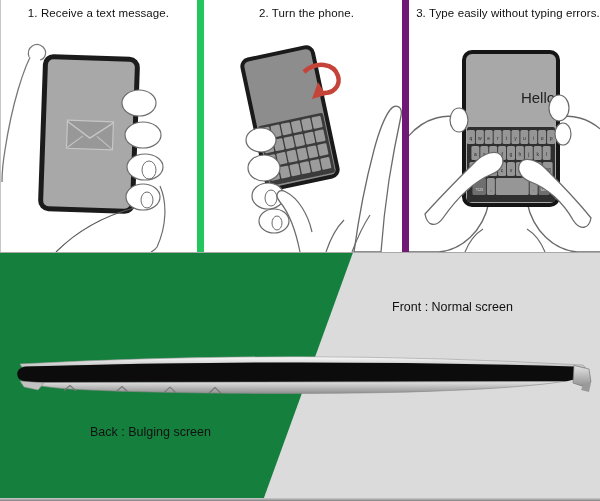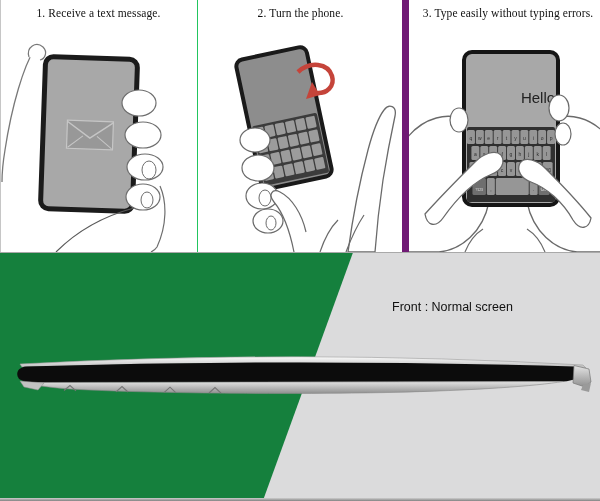--- a/index.html
+++ b/index.html
@@ -3,25 +3,25 @@
 <meta charset="utf-8">
 <style>
   html,body{margin:0;padding:0;background:#fff;}
   .stage{position:relative;width:600px;height:501px;background:#fff;overflow:hidden;
          font-family:"Liberation Sans",sans-serif;color:#111;}
   
   .steps-row{position:absolute;top:0;left:0;width:600px;height:252px;background:#fff;
              border-bottom:1px solid #a9a9a9;}
   .step{position:absolute;top:0;height:252px;}
   .step-1{left:0;width:197px;}
-  .step-2{left:197px;width:205px;border-left:1px solid #22c55e;}
+  .step-2{left:197px;width:205px;border-left:7px solid #22c55e;}
   .step-3{left:402px;width:198px;border-left:7px solid #701a75;}
   .left-border{position:absolute;left:0;top:0;width:1px;height:252px;background:#c6c6c6;}
   .caption{position:absolute;top:7px;left:0;width:100%;text-align:center;
-           font-size:11.5px;letter-spacing:.1px;color:#111;font-family:Liberation Serif, serif;}
+           font-size:11.5px;letter-spacing:.1px;color:#111;}
   .illus{position:absolute;left:0;top:0;width:100%;height:252px;}
   
   .side-section{position:absolute;top:253px;left:0;width:600px;height:248px;background:#15803d;}
   .gray-wedge{position:absolute;left:0;top:0;width:600px;height:248px;background:#dbdbdc;
               clip-path:polygon(58.8% 0,100% 0,100% 100%,43.8% 100%);}
   .side-svg{position:absolute;left:0;top:0;width:600px;height:248px;}
   .front-label{position:absolute;left:392px;top:47px;font-size:12.5px;color:#111;}
   .back-label{position:absolute;left:90px;top:172px;font-size:12.5px;color:#111;}
   .bottom-strip{position:absolute;left:0;bottom:0;width:600px;height:3px;
                 background:linear-gradient(#cdcdcd,#828282);}
@@ -247,15 +247,16 @@
 
       <path d="M 20 128 L 44 130 L 38 137 L 24 134 Z" fill="#c2c2c2" stroke="#8a8a8a" stroke-width="0.5"></path>
 
       <g>
         <path d="M 574 112.5 L 589 116 L 591 129 L 585 134 L 573 130 Z" fill="url(#botGrad)" stroke="#777" stroke-width="0.7"></path>
         <path d="M 583 132 L 591 130 L 589 139 L 581 137 Z" fill="#9a9a9a"></path>
       </g>
     </svg>
 
     <div class="front-label">Front : Normal screen</div>
+    <div class="back-label">Back : Bulging screen</div>
     <div class="bottom-strip"></div>
   </div>
 </div>
 
 </body></html>

